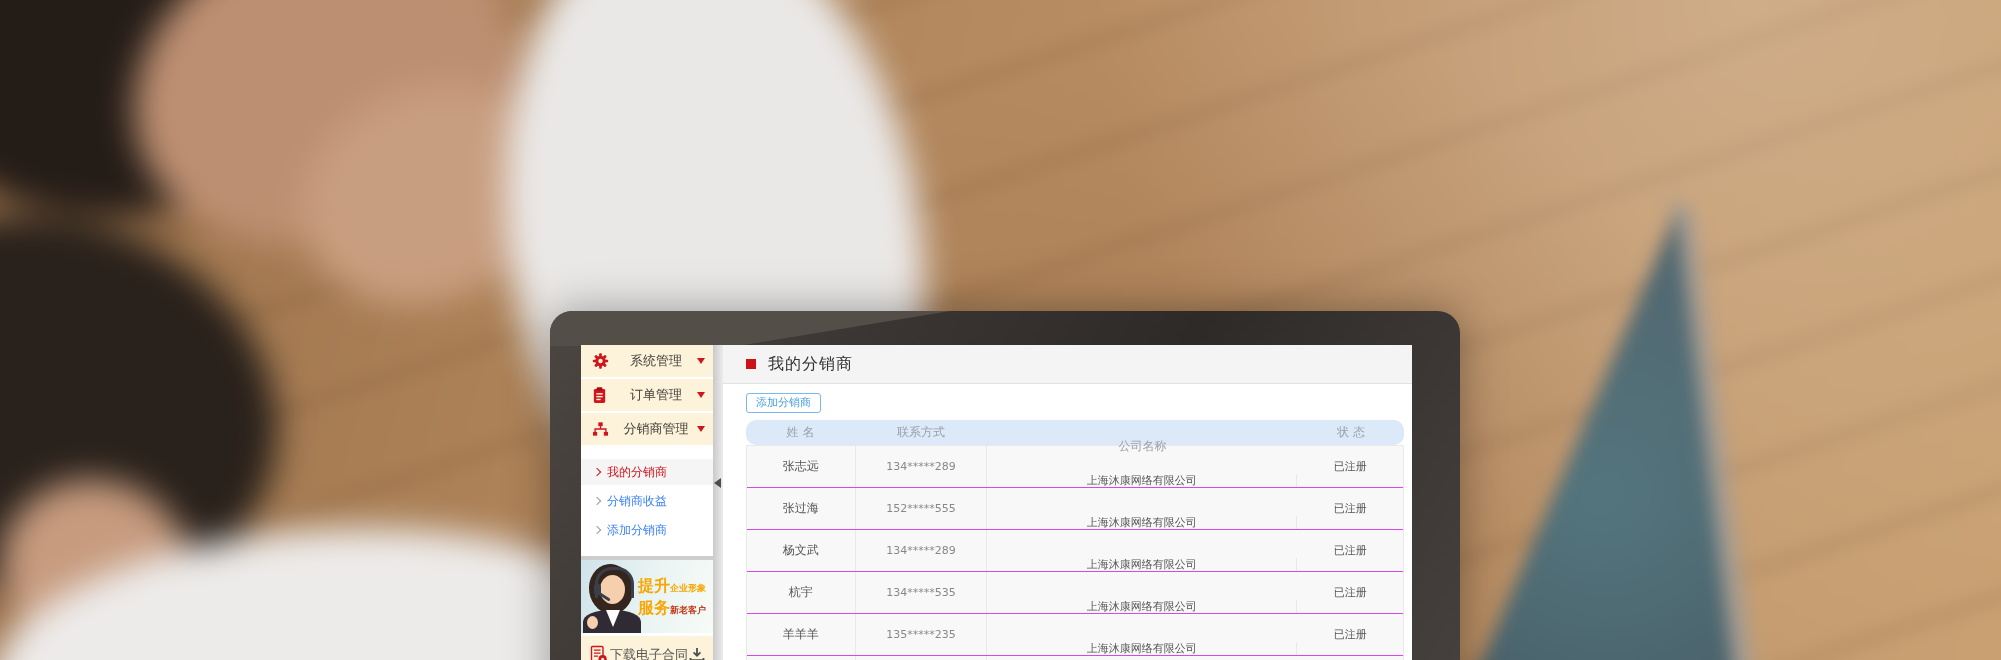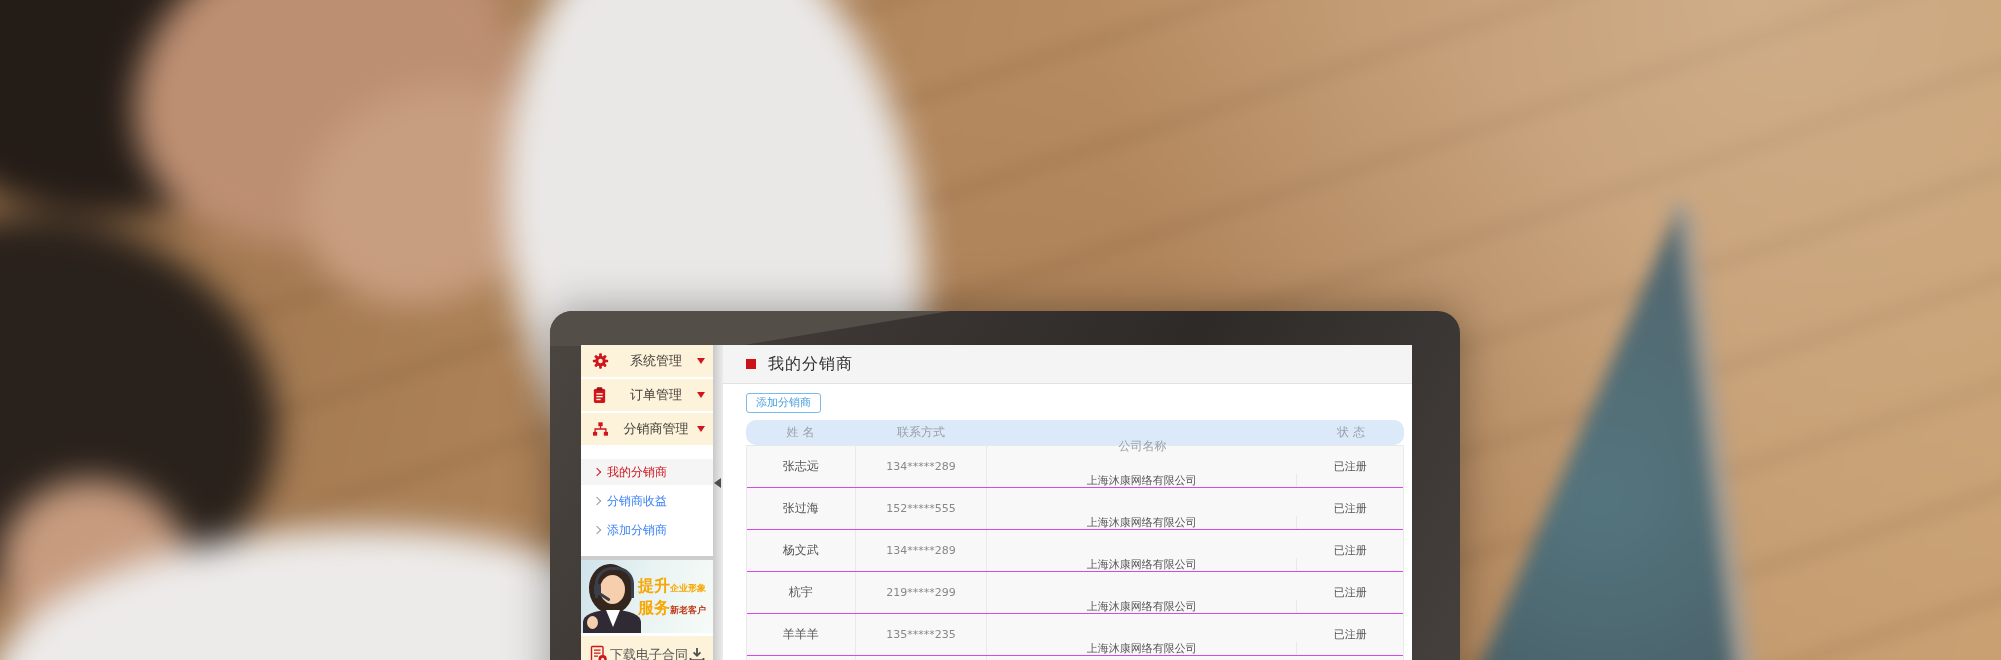--- a/index.html
+++ b/index.html
@@ -270,21 +270,21 @@
                 <div class="td col-status">已注册</div>
               </div>
               <div class="trow">
                 <div class="td col-name">杨文武</div>
                 <div class="td col-phone">134*****289</div>
                 <div class="td col-company">上海沐康网络有限公司</div>
                 <div class="td col-status">已注册</div>
               </div>
               <div class="trow">
                 <div class="td col-name">杭宇</div>
-                <div class="td col-phone">219*****299</div>
+                <div class="td col-phone">134*****535</div>
                 <div class="td col-company">上海沐康网络有限公司</div>
                 <div class="td col-status">已注册</div>
               </div>
               <div class="trow">
                 <div class="td col-name">羊羊羊</div>
                 <div class="td col-phone">135*****235</div>
                 <div class="td col-company">上海沐康网络有限公司</div>
                 <div class="td col-status">已注册</div>
               </div>
               <div class="trow partial">

